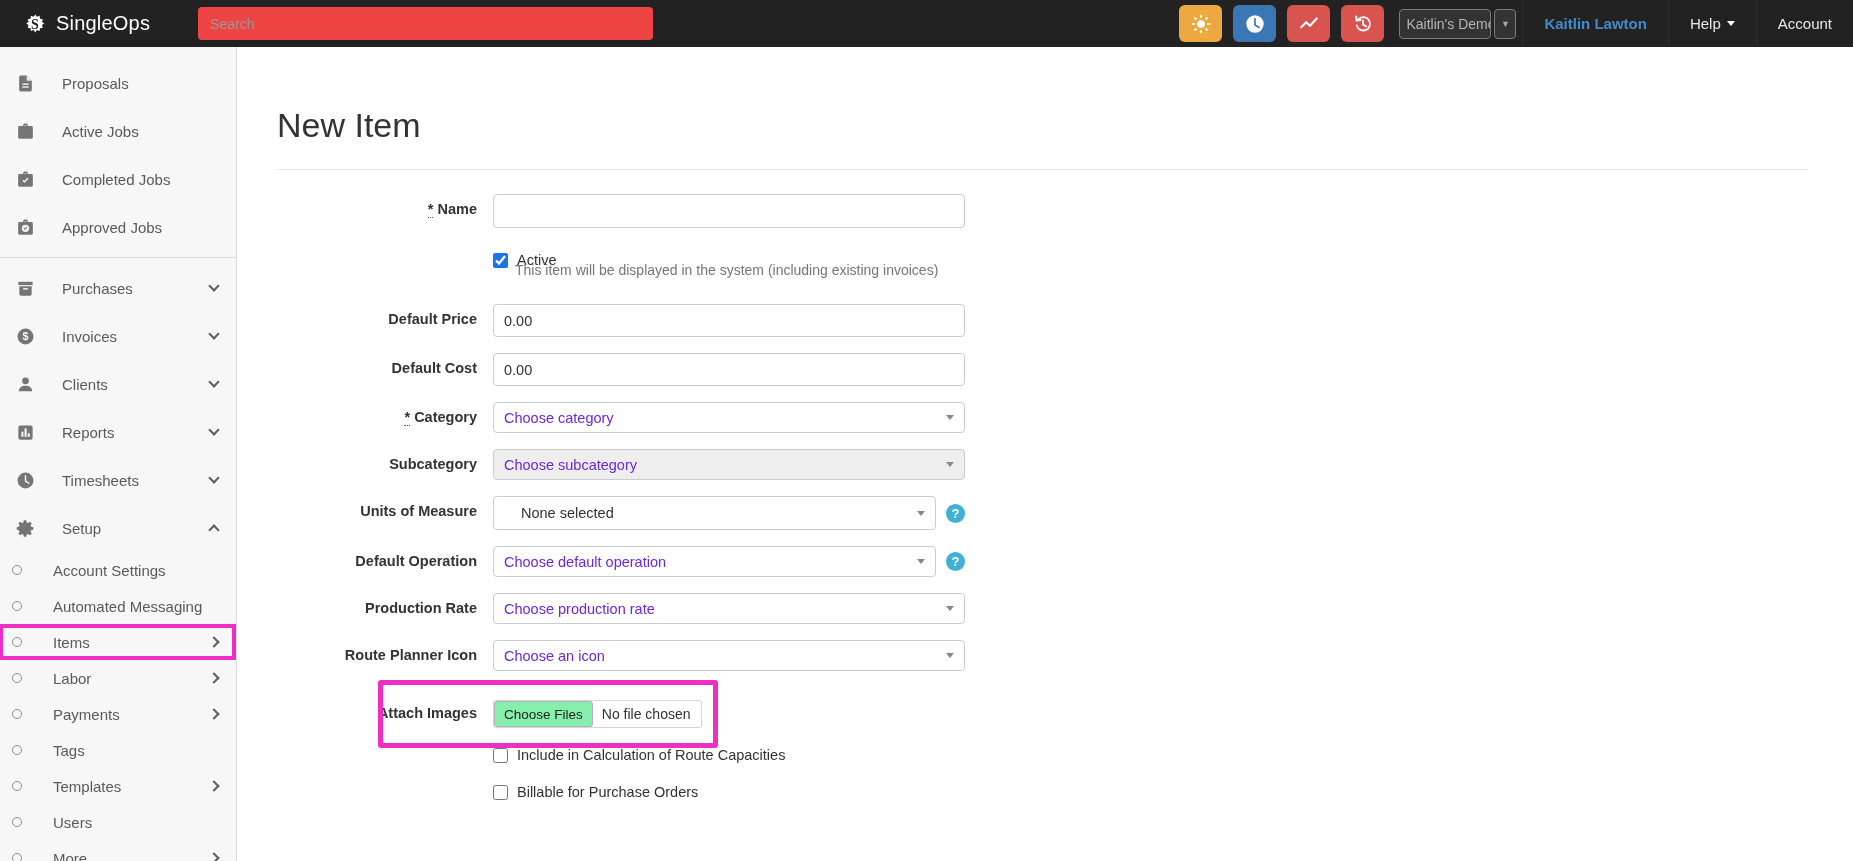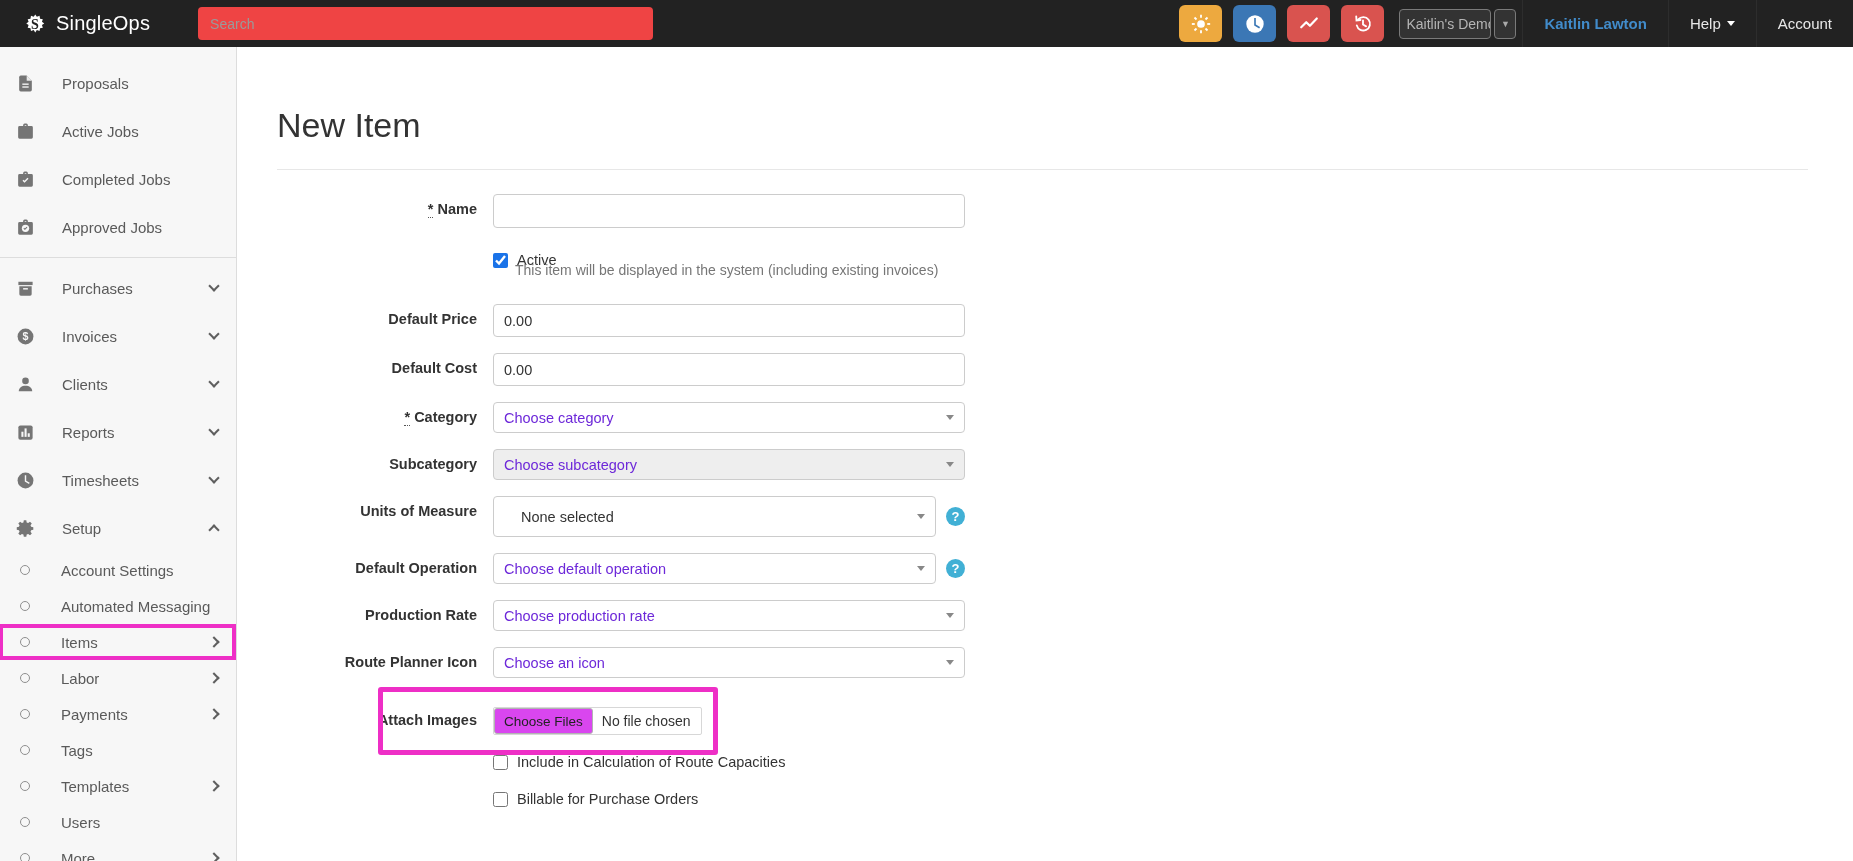--- a/index.html
+++ b/index.html
@@ -38,21 +38,21 @@
 
   
   .sidebar { position:fixed; top:47px; left:0; width:237px; height:814px; background:#f7f7f7;
     border-right:1px solid #ddd; overflow:hidden; z-index:10; }
   .side-item { display:flex; align-items:center; height:48px; padding:0 18px 0 16px;
     color:#5a5a5a; font-size:15px; cursor:pointer; text-decoration:none; position:relative; }
   .side-item.clipped { margin-top:-36px; }
   .s-icon { width:19px; height:19px; margin-right:27px; flex:0 0 auto; display:flex; }
   .s-icon svg { width:19px; height:19px; fill:#757575; }
   .s-label { flex:1 1 auto; }
-  .side-sub { display:flex; align-items:center; height:36px; padding:0 18px 0 20px;
+  .side-sub { display:flex; align-items:center; height:36px; padding:0 18px 0 12px;
     color:#5a5a5a; font-size:15px; cursor:pointer; position:relative; }
   .dot { width:10px; height:10px; border:1.5px solid #8f8f8f; border-radius:50%;
     margin-right:31px; flex:0 0 auto; }
   .chev { display:inline-block; width:8px; height:8px; border-right:2px solid #5f5f5f;
     border-bottom:2px solid #5f5f5f; flex:0 0 auto; }
   .chev.down { transform:rotate(45deg); margin-top:-4px; }
   .chev.up { transform:rotate(-135deg); margin-top:4px; }
   .chev.right { transform:rotate(-45deg); }
   .side-divider { border:none; border-top:1px solid #ddd; margin:6px 0; }
   .items-annotation { position:absolute; left:-1px; right:0; top:0px; bottom:0px;
@@ -82,21 +82,21 @@
   .help-bubble { width:19px; height:19px; border-radius:50%; background:#41b0d5; color:#fff;
     font-size:13px; font-weight:bold; display:flex; align-items:center; justify-content:center;
     margin-left:10px; flex:0 0 auto; cursor:pointer; }
   .chk-row { margin-left:216px; display:flex; align-items:center; margin-bottom:20px; }
   .chk-row input { width:15px; height:15px; accent-color:#1a73e8; margin-right:9px; flex:0 0 auto; }
   .chk-label { font-size:14.5px; color:#333; }
   .helper { margin-left:238px; margin-top:-16px; margin-bottom:26px; color:#767676; font-size:14px; }
   .active-row { margin-bottom:10px; margin-top:10px; }
   .file-wrap { display:flex; align-items:center; border:1px solid #d7d7d7; border-radius:2px;
     background:#fff; height:28px; padding-right:10px; }
-  .file-btn { height:26px; border:1px solid #b3b3b3; border-radius:3px; background:#d946ef;
+  .file-btn { height:26px; border:1px solid #b3b3b3; border-radius:3px; background:#86efac;
     font-size:13.5px; color:#222; padding:0 9px; margin:0; cursor:pointer; font-family:inherit; }
   .file-status { font-size:14px; color:#333; margin-left:9px; white-space:nowrap; }
   .frow-attach { padding:13px 0; margin-bottom:6px; }
   .frow-attach .flabel { padding-top:5px; }
   .attach-annotation { position:absolute; left:101px; top:-7px; width:340px; height:68px;
     border:5px solid #ee2fc6; border-radius:3px; pointer-events:none; }
 </style>
 </head>
 <body>
 
@@ -357,21 +357,21 @@
       <div class="sel disabled">
         <span class="sel-text ph">Choose subcategory</span>
         <span class="sel-caret"></span>
       </div>
     </div>
   </div>
 
   <div class="frow">
     <label class="flabel">Units of Measure</label>
     <div class="fctrl">
-      <div class="sel" style="height:41px;padding-left:27px;">
+      <div class="sel" style="height:34px;padding-left:27px;">
         <span class="sel-text val">None selected</span>
         <span class="sel-caret"></span>
       </div>
       <span class="help-bubble">?</span>
     </div>
   </div>
 
   <div class="frow">
     <label class="flabel">Default Operation</label>
     <div class="fctrl">

